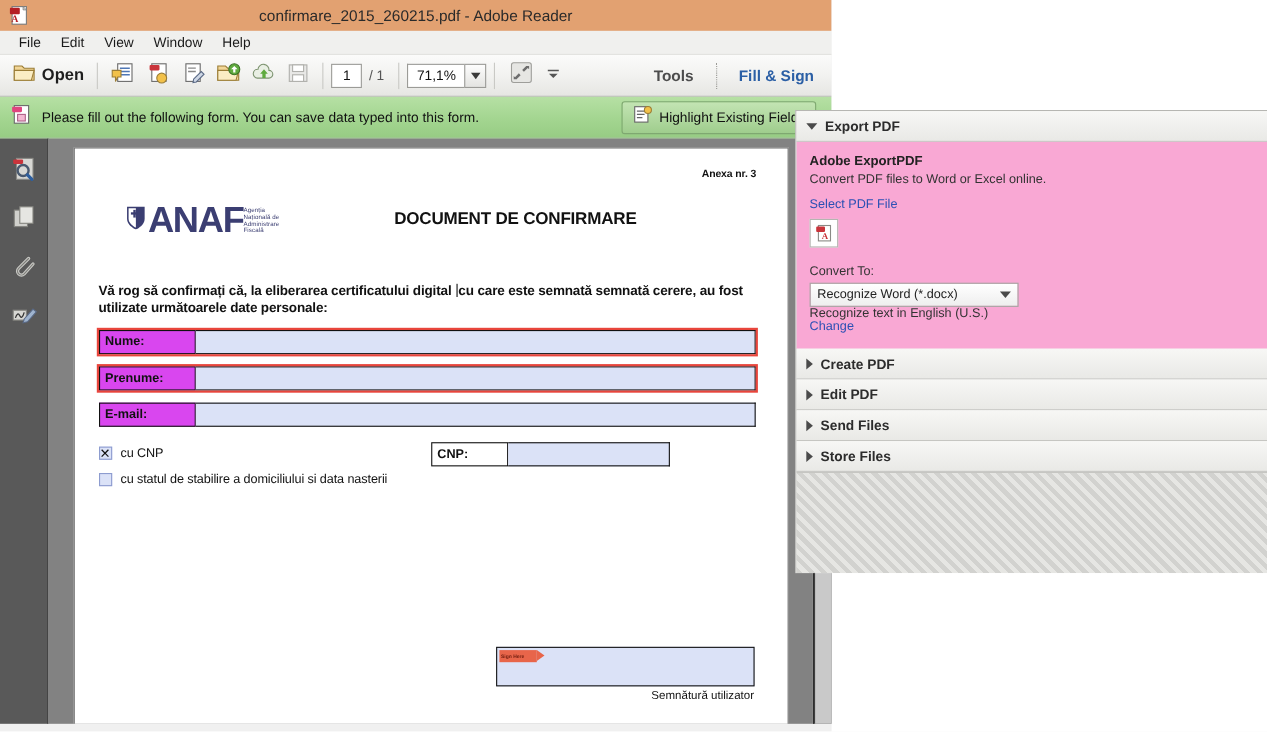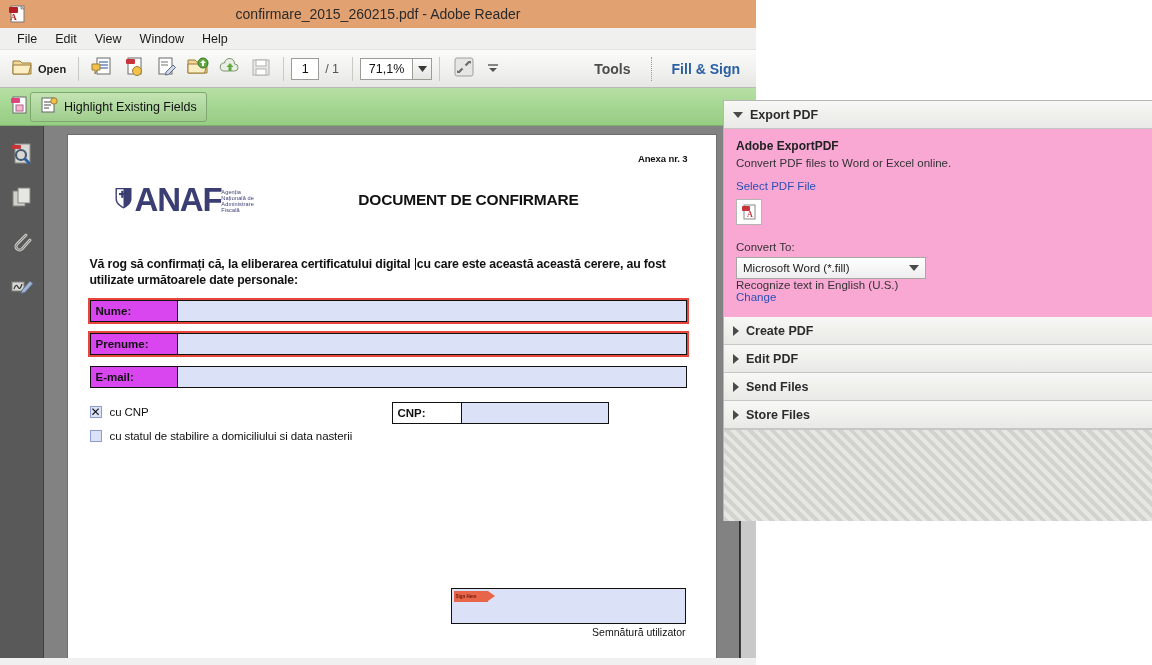--- a/index.html
+++ b/index.html
@@ -40,21 +40,21 @@
   .toolbar {
     height:38px;
     background:linear-gradient(to bottom,#fbfbfa 0%,#f2f2f0 50%,#e6e6e3 100%);
     border-bottom:1px solid #b9b9b5;
     display:flex; align-items:center; padding:0 6px; gap:0px;
   }
   .tb-btn {
     display:flex; align-items:center; gap:5px;
     height:30px; padding:0 5px; border-radius:3px;
   }
-  .tb-label { font-size:11px; font-weight:bold; color:#1e1e1e; }
+  .tb-label { font-size:15px; font-weight:bold; color:#1e1e1e; }
   .tb-sep { width:1px; height:24px; background:#c9c9c5; margin:0 7px; }
   .tb-sep.dotted { border-left:1px dotted #9a9a96; background:transparent; width:0; margin:0 10px; }
   .pg-input {
     width:28px; height:22px; border:1px solid #9b9b97; background:#fff;
     font-size:12.5px; text-align:center; line-height:20px; color:#111;
   }
   .pg-total { font-size:12.5px; color:#555; margin:0 6px; }
   .zoom-box { display:flex; height:22px; }
   .zoom-val {
     width:52px; border:1px solid #9b9b97; border-right:none; background:#fff;
@@ -375,20 +375,21 @@
     </div>
 
     <div class="notifbar">
       <span>
         <svg width="22" height="22" viewBox="0 0 22 22">
           <rect x="5" y="3" width="13" height="16" fill="#fff" stroke="#6b6b6b"></rect>
           <rect x="3" y="4" width="9" height="5" rx="1" fill="#e0447e"></rect>
           <rect x="8" y="11" width="7" height="6" fill="#f4b8d2" stroke="#b06088"></rect>
         </svg>
       </span>
+      <div class="notif-text">Please fill out the following form. You can save data typed into this form.</div>
       <div class="hl-btn">
         <span>
           <svg width="18" height="18" viewBox="0 0 18 18">
             <rect x="2" y="2" width="12" height="14" fill="#fff" stroke="#666"></rect>
             <line x1="4" y1="6" x2="11" y2="6" stroke="#666" stroke-width="1.2"></line>
             <line x1="4" y1="9" x2="11" y2="9" stroke="#666" stroke-width="1.2"></line>
             <line x1="4" y1="12" x2="9" y2="12" stroke="#666" stroke-width="1.2"></line>
             <circle cx="14" cy="5" r="3.2" fill="#f2c14a" stroke="#9b7d36"></circle>
           </svg>
         </span>
@@ -446,21 +447,21 @@
                     </svg>
                   </span>
                   <span class="logo-text">ANAF</span>
                 </div>
                 <div class="logo-sub">Agenția Națională de Administrare Fiscală</div>
               </div>
               <div class="doctitle">DOCUMENT DE CONFIRMARE</div>
             </div>
 
             <div class="intro">
-              <span>Vă rog să confirmați că, la eliberarea certificatului digital </span><span class="caret"></span><span>cu care este această această cerere, au fost</span><br>
+              <span>Vă rog să confirmați că, la eliberarea certificatului digital </span><span class="caret"></span><span>cu care este semnată semnată cerere, au fost</span><br>
               <span>utilizate următoarele date personale:</span>
             </div>
 
             <div class="fieldrow req" style="margin-top:12px;">
               <div class="flabel">Nume:</div>
               <div class="finput"></div>
             </div>
 
             <div class="fieldrow req" style="margin-top:11px;">
               <div class="flabel">Prenume:</div>
@@ -527,21 +528,21 @@
       <div class="rp-link">Select PDF File</div>
       <div class="rp-filebox">
         <svg width="16" height="18" viewBox="0 0 16 18">
           <rect x="3" y="2" width="11" height="14" fill="#fff" stroke="#8a8a86"></rect>
           <rect x="1" y="3" width="8" height="5" rx="1" fill="#c9343b"></rect>
           <text x="9" y="14" font-size="8" fill="#c9343b" font-weight="bold" text-anchor="middle" font-family="Liberation Serif, serif">A</text>
         </svg>
       </div>
       <div class="rp-lbl">Convert To:</div>
       <div class="rp-select">
-        <span>Microsoft Word (*.fill)</span>
+        <span>Recognize Word (*.docx)</span>
         <span class="tri tri-down"></span>
       </div>
       <div class="rp-note">Recognize text in English (U.S.)</div>
       <div class="rp-note2">Change</div>
     </div>
 
     <div class="acc-head">
       <span class="tri tri-right"></span>
       <span>Create PDF</span>
     </div>

